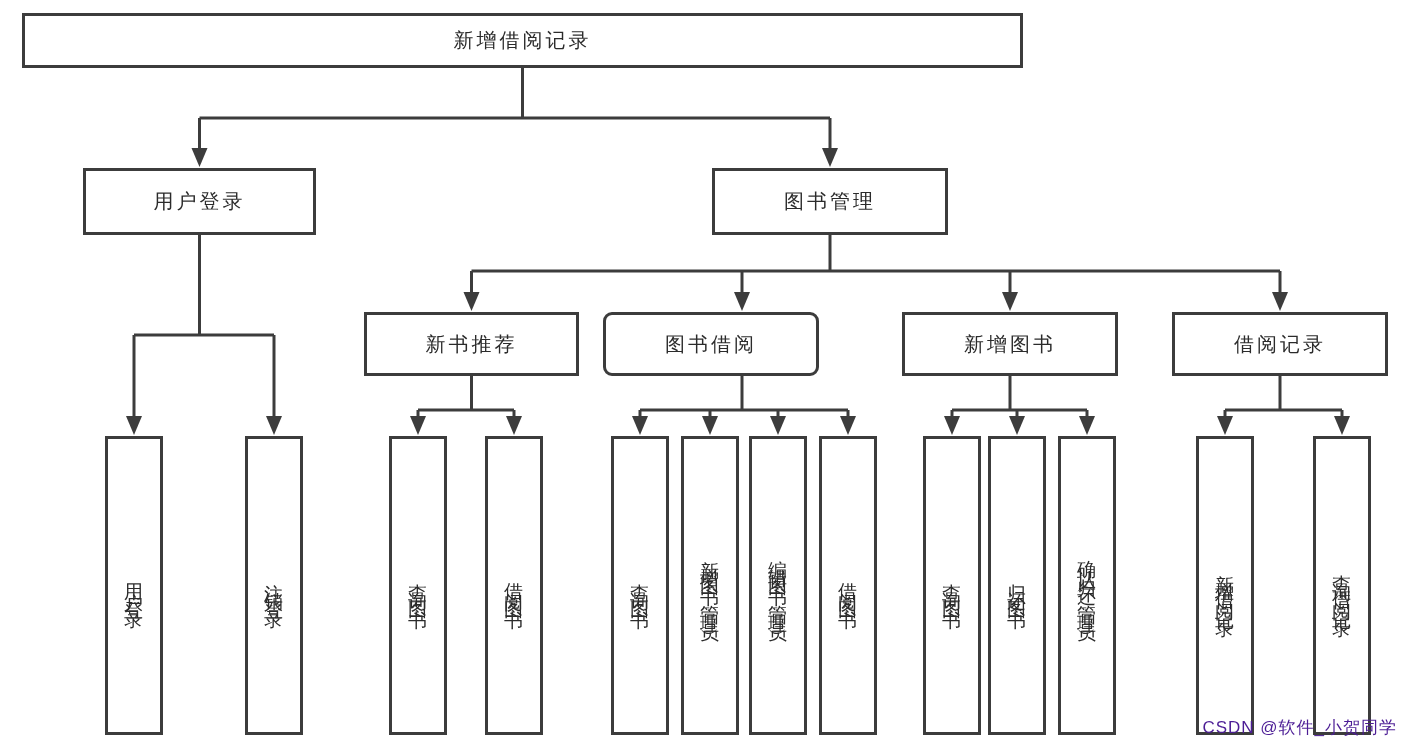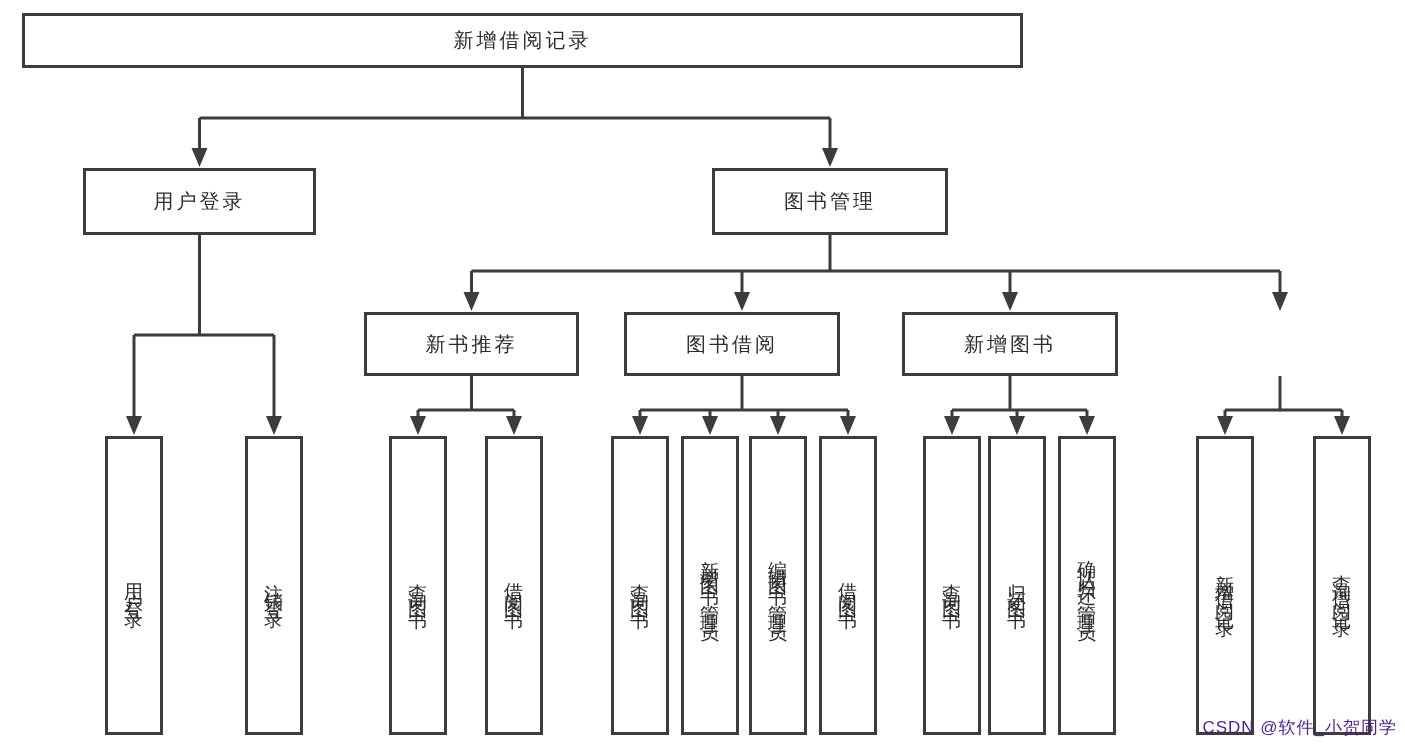--- a/index.html
+++ b/index.html
@@ -29,21 +29,21 @@
     font-size: 20px;
     letter-spacing: 3px;
     white-space: nowrap;
   }
   .root  { left: 22px;  top: 13px;  width: 1001px; height: 55px; }
   .lvl2  { top: 168px; height: 67px; }
   .lvl2.user-login      { left: 83px;  width: 233px; }
   .lvl2.book-management { left: 712px; width: 236px; }
   .lvl3  { top: 312px; height: 64px; width: 216px; }
   .lvl3.recommend { left: 364px; width: 215px; }
-  .lvl3.borrow    { left: 624px; }
+  .lvl3.borrow    { left: 603px; border-radius: 9px; }
   .lvl3.current   { left: 902px; }
   .lvl3.records   { left: 1172px; }
   .leaf {
     top: 436px;
     width: 58px;
     height: 299px;
     writing-mode: vertical-rl;
     text-orientation: mixed;
     font-size: 19px;
     letter-spacing: 9px;
@@ -134,20 +134,21 @@
   </svg>
 
   <div class="box root">新增借阅记录</div>
 
   <div class="box lvl2 user-login">用户登录</div>
   <div class="box lvl3 recommend">新书推荐</div>
 
   <div class="box lvl2 book-management">图书管理</div>
   <div class="box lvl3 borrow">图书借阅</div>
   <div class="box lvl3 current">新增图书</div>
+  <div class="box lvl3 records">借阅记录</div>
 
   <div class="box leaf" style="left:105px">用户登录</div>
   <div class="box leaf" style="left:245px">注销登录</div>
 
   <div class="box leaf" style="left:389px">查询图书</div>
   <div class="box leaf" style="left:485px">借阅图书</div>
 
   <div class="box leaf" style="left:611px">查询图书</div>
   <div class="box leaf" style="left:681px">新增图书（管理员）</div>
   <div class="box leaf" style="left:749px">编辑图书（管理员）</div>

